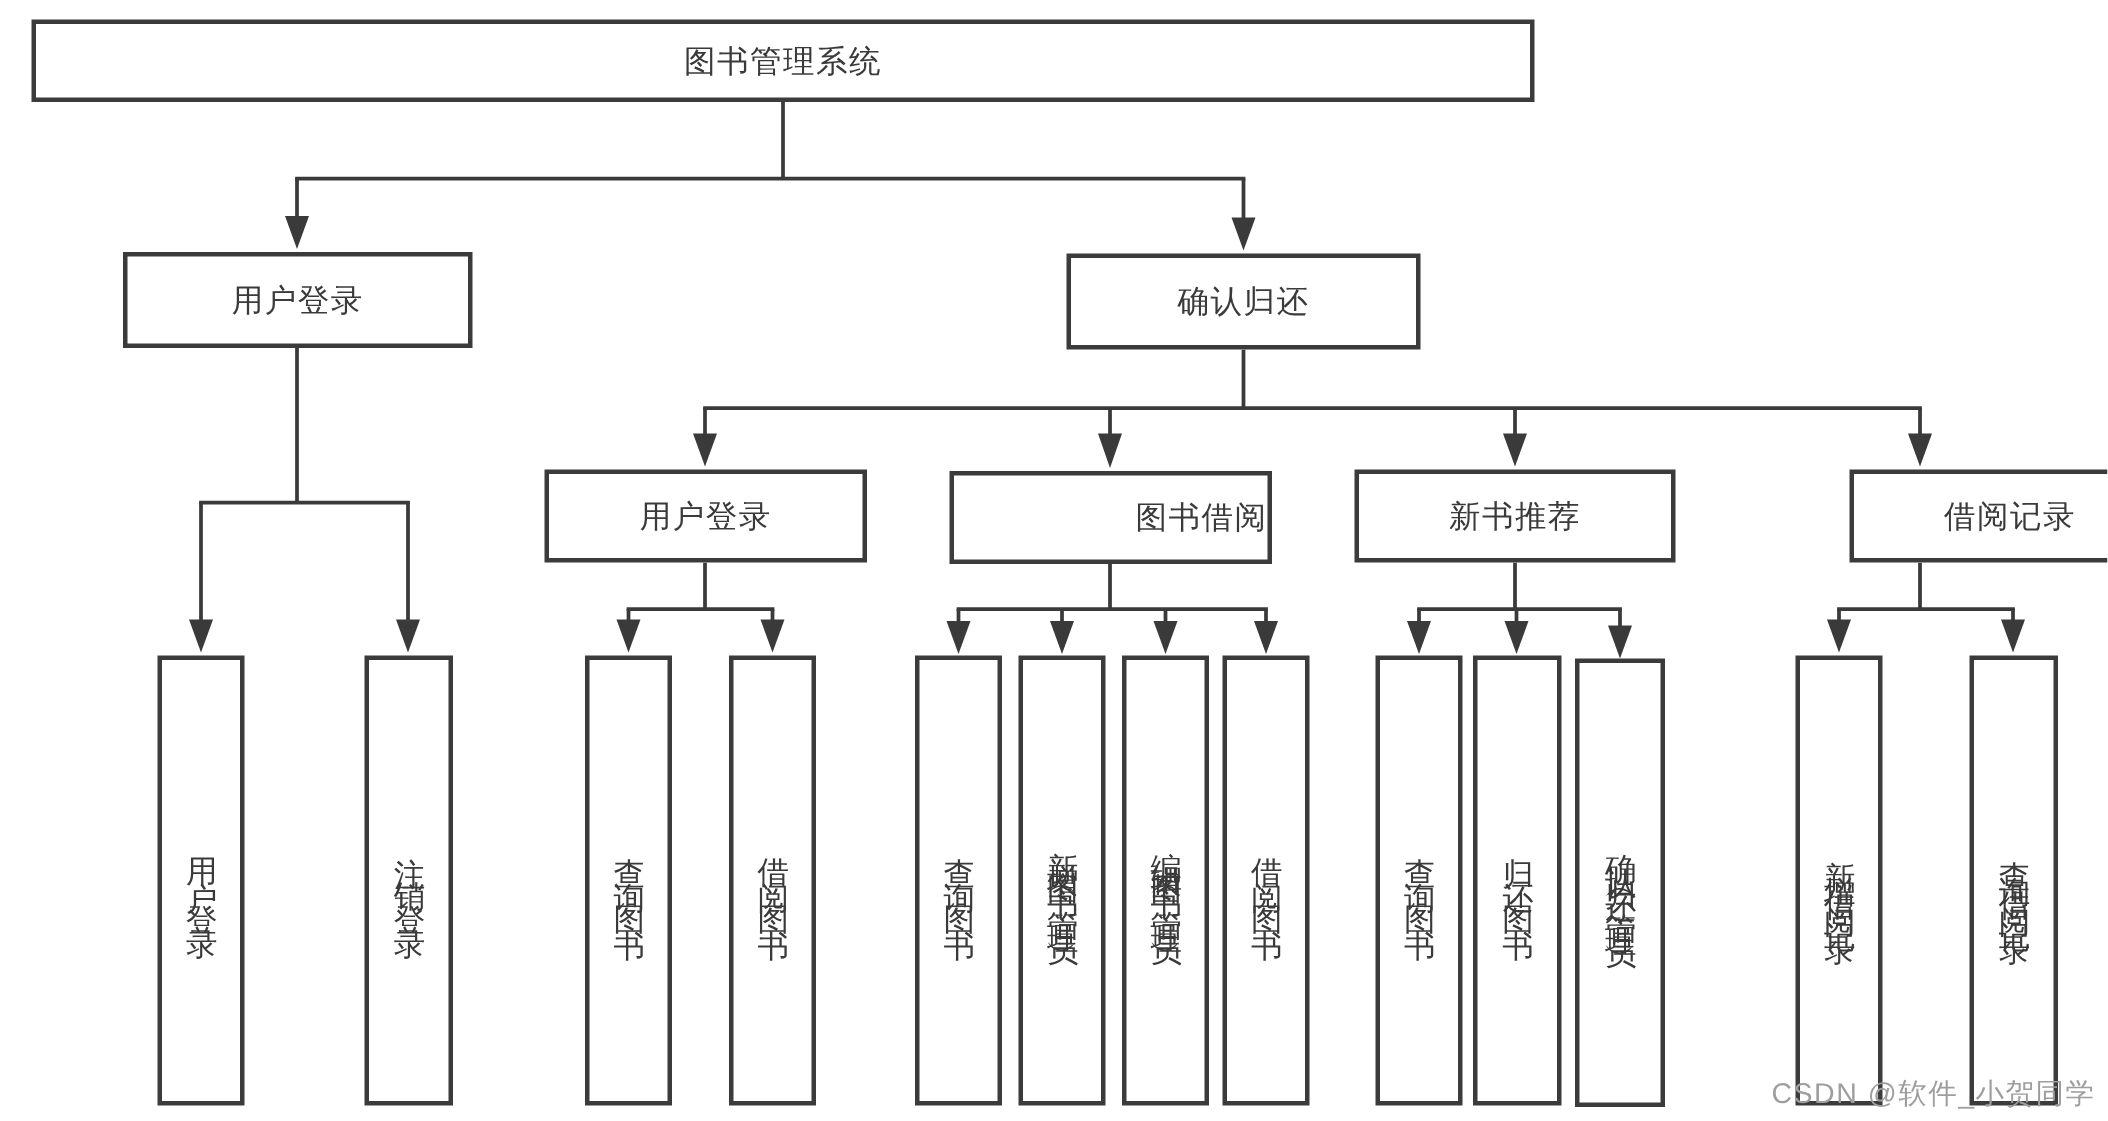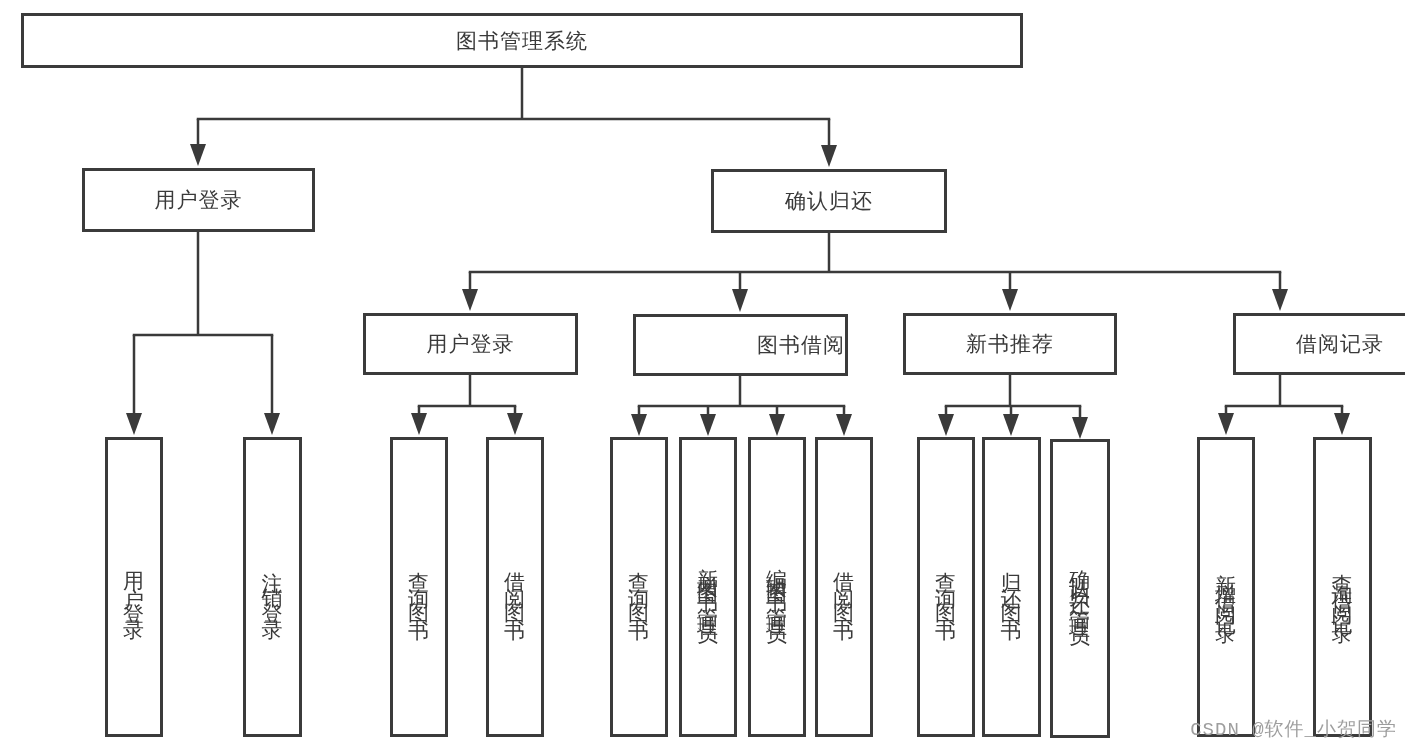--- a/index.html
+++ b/index.html
@@ -31,21 +31,20 @@
   }
   .ls16 span{letter-spacing:16px;}
   .ls10 span{letter-spacing:10px;}
   .ls8  span{letter-spacing:8px;}
   #watermark{
     position:absolute;
     right:8px;bottom:5px;
     font-size:19px;
     color:#9e9e9e;
     letter-spacing:1px;
-    font-family:Liberation Mono, monospace;
   }
 </style>
 </head>
 <body>
 
 <div id="canvas">
 
   <svg id="wires" width="1405" height="747" viewBox="0 0 1405 747">
     <g stroke="#3a3a3a" stroke-width="2.5" fill="none">
 

